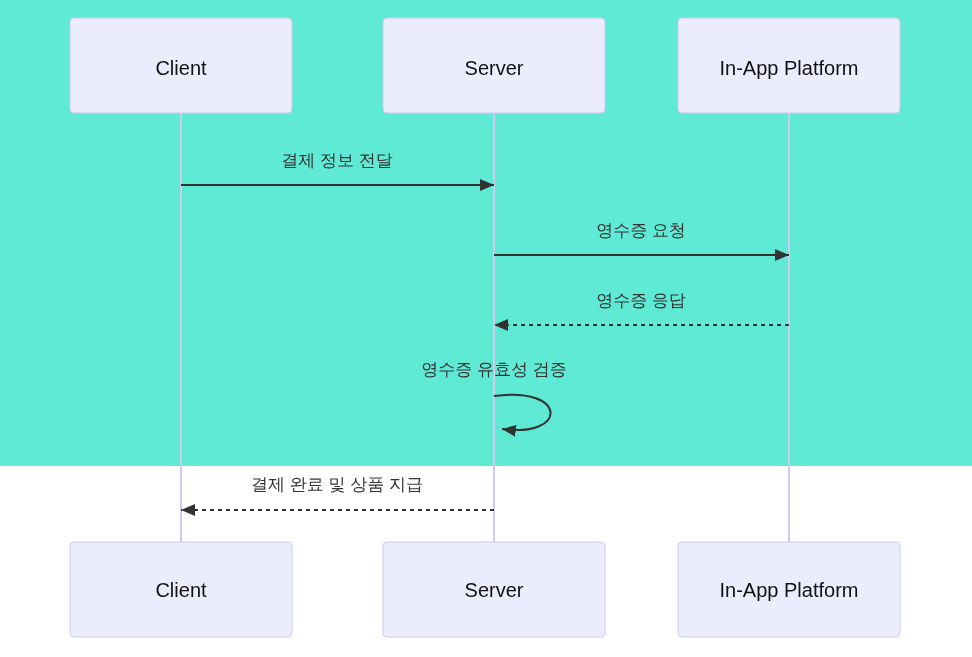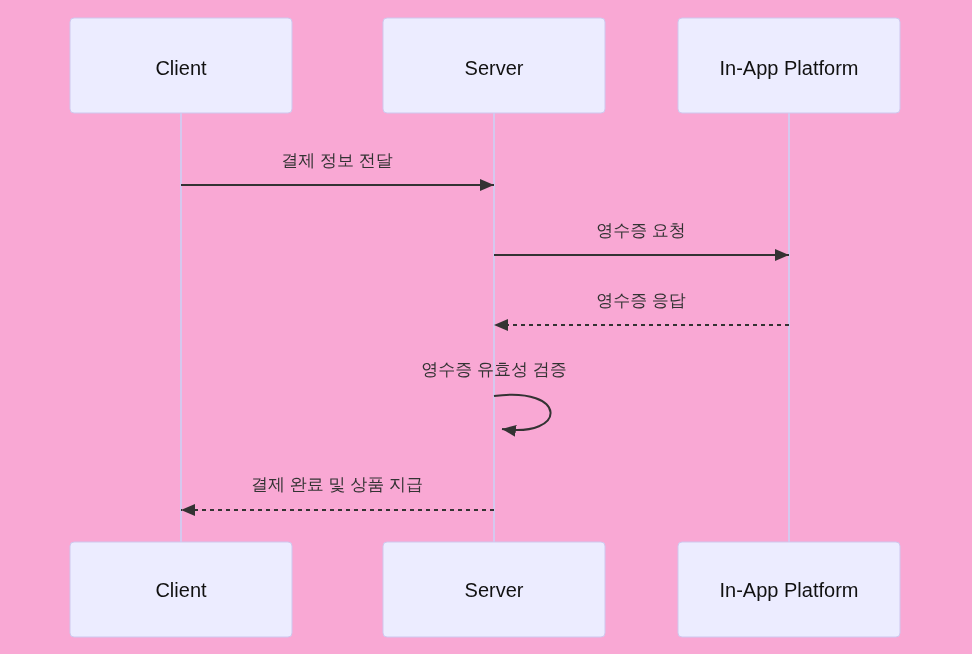--- a/index.html
+++ b/index.html
@@ -7,22 +7,22 @@
     padding: 0;
     background: #ffffff;
     width: 972px;
     height: 657px;
     overflow: hidden;
     font-family: "Liberation Sans", "DejaVu Sans", sans-serif;
   }
   .diagram-wrap {
     position: relative;
     width: 972px;
-    height: 654px;
-    background: #f9a8d4;
+    height: 466px;
+    background: #5eead4;
   }
   svg { display: block; }
   .actor-box {
     fill: #ECECFF;
     stroke: #CFC7EE;
     stroke-width: 1;
   }
   .actor-label {
     font-family: "Liberation Sans", "DejaVu Sans", sans-serif;
     font-size: 20px;

